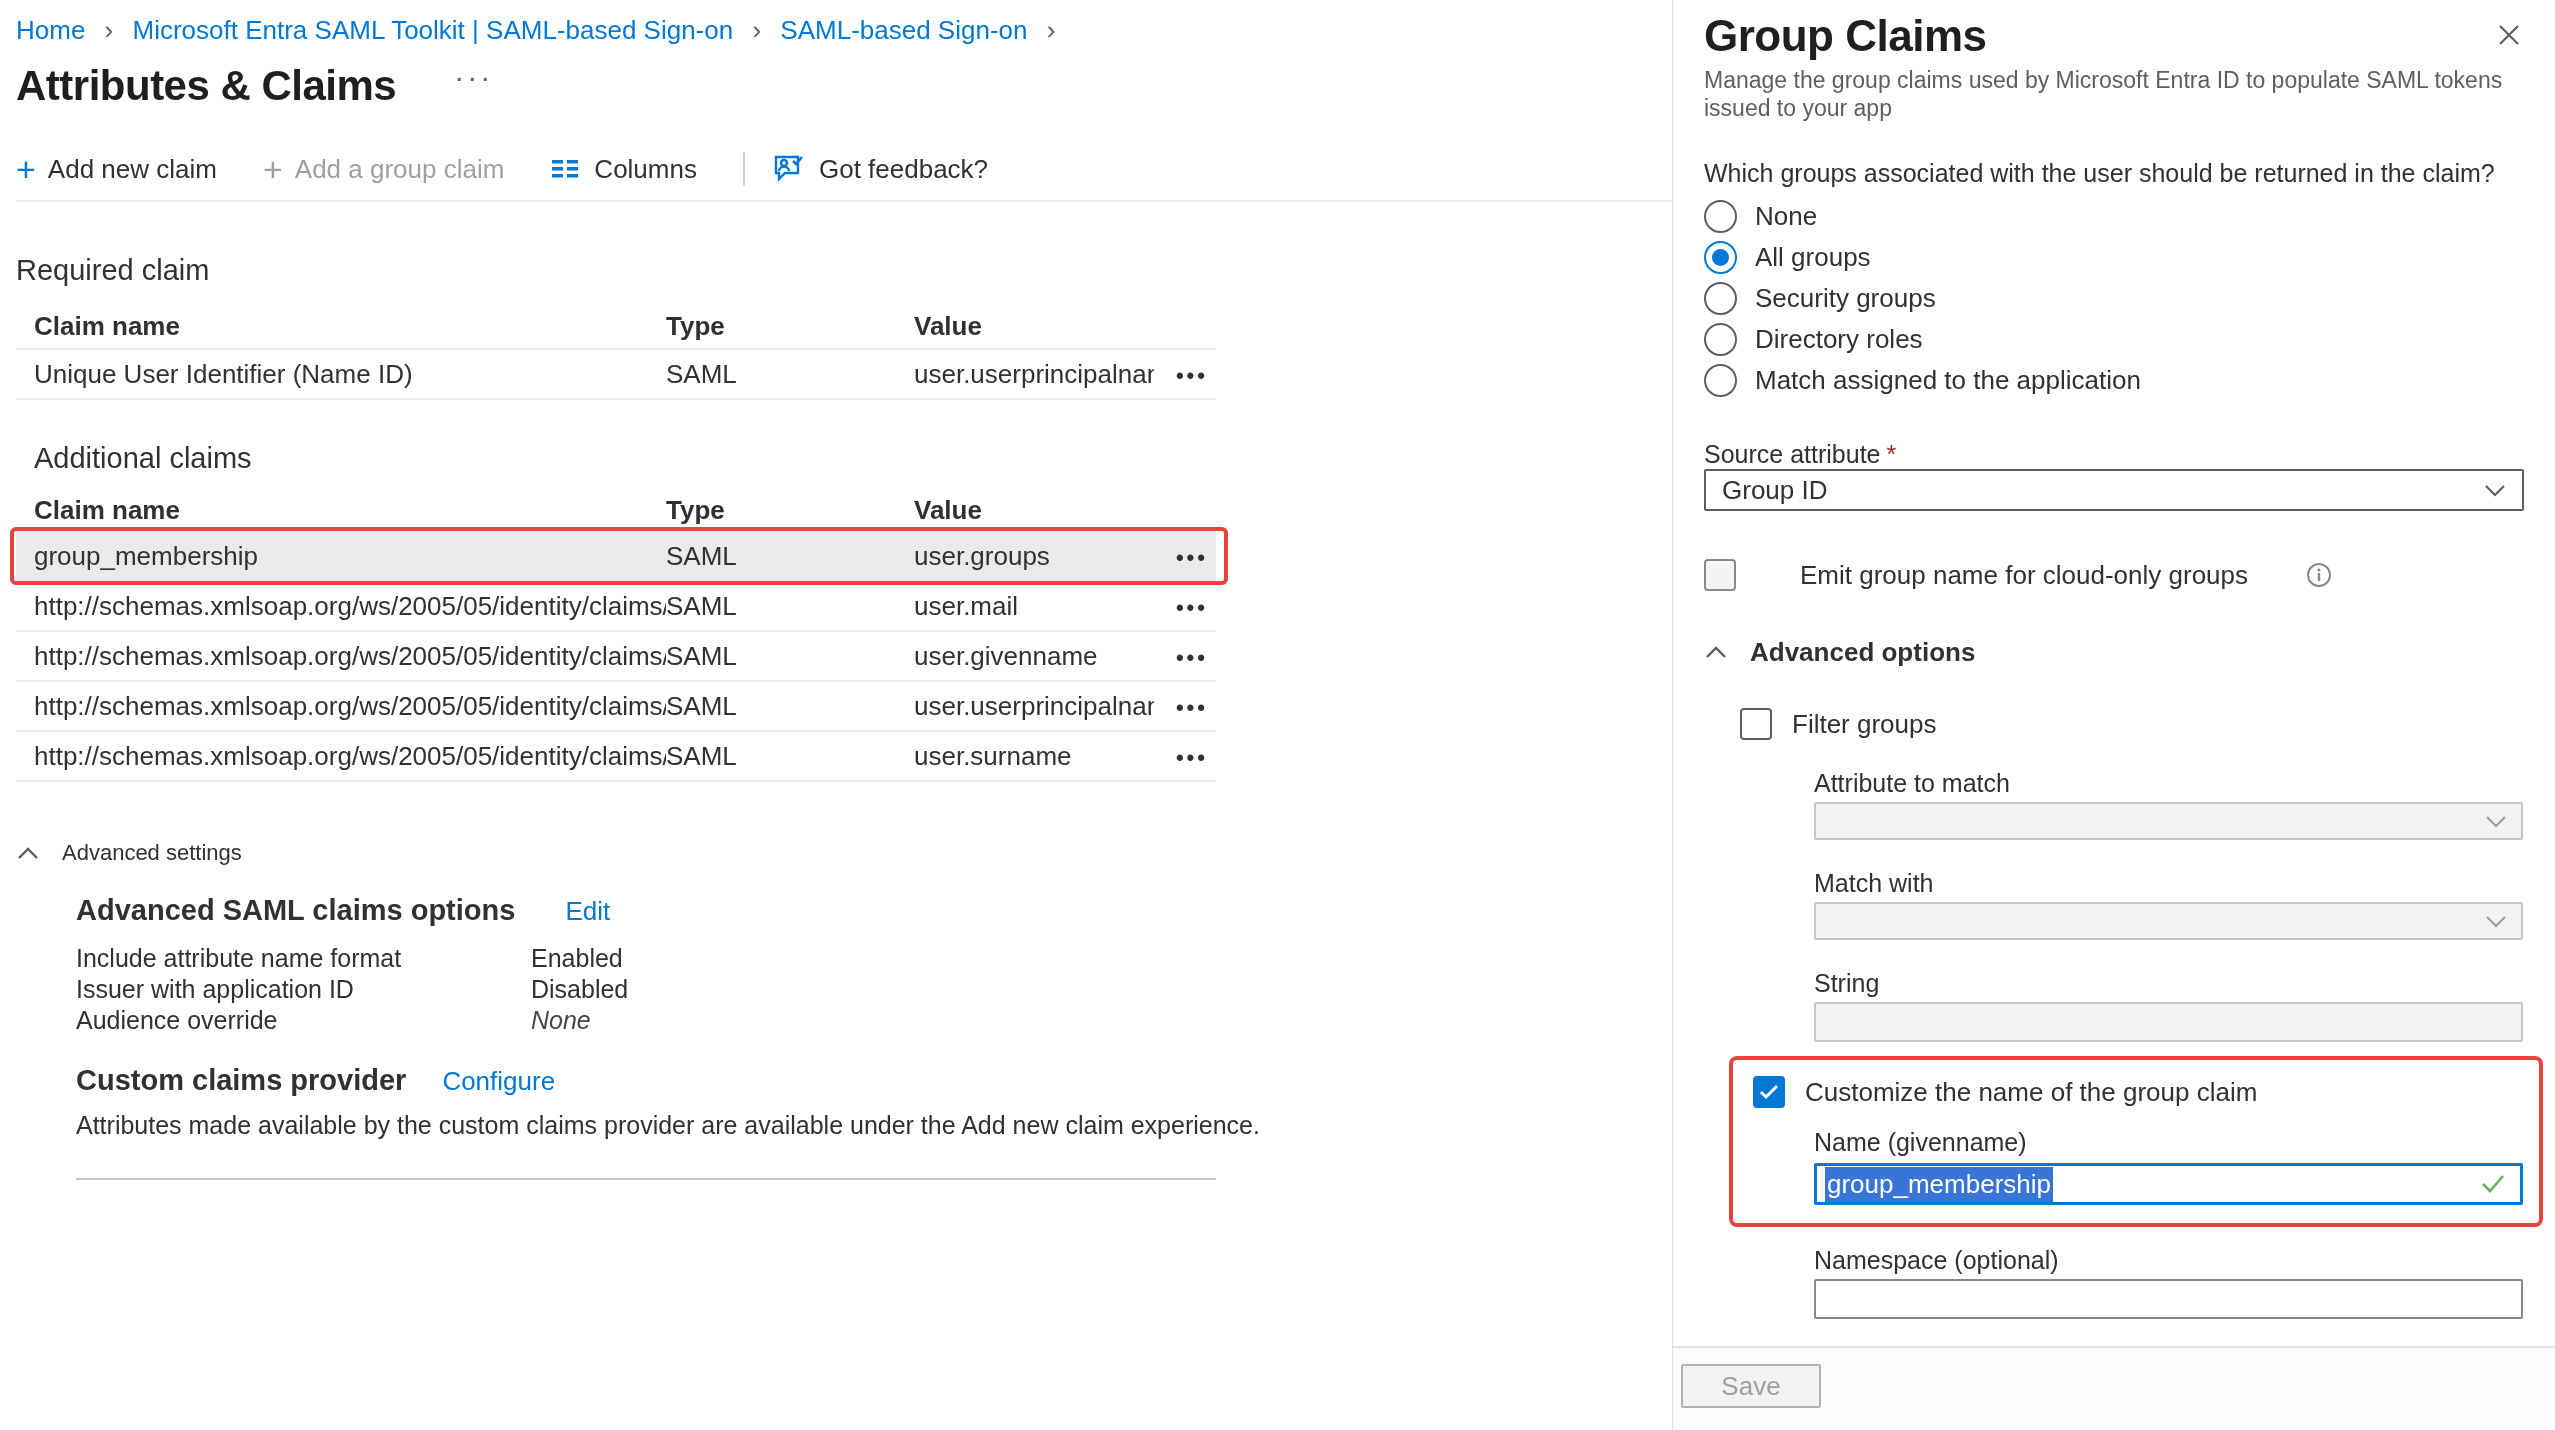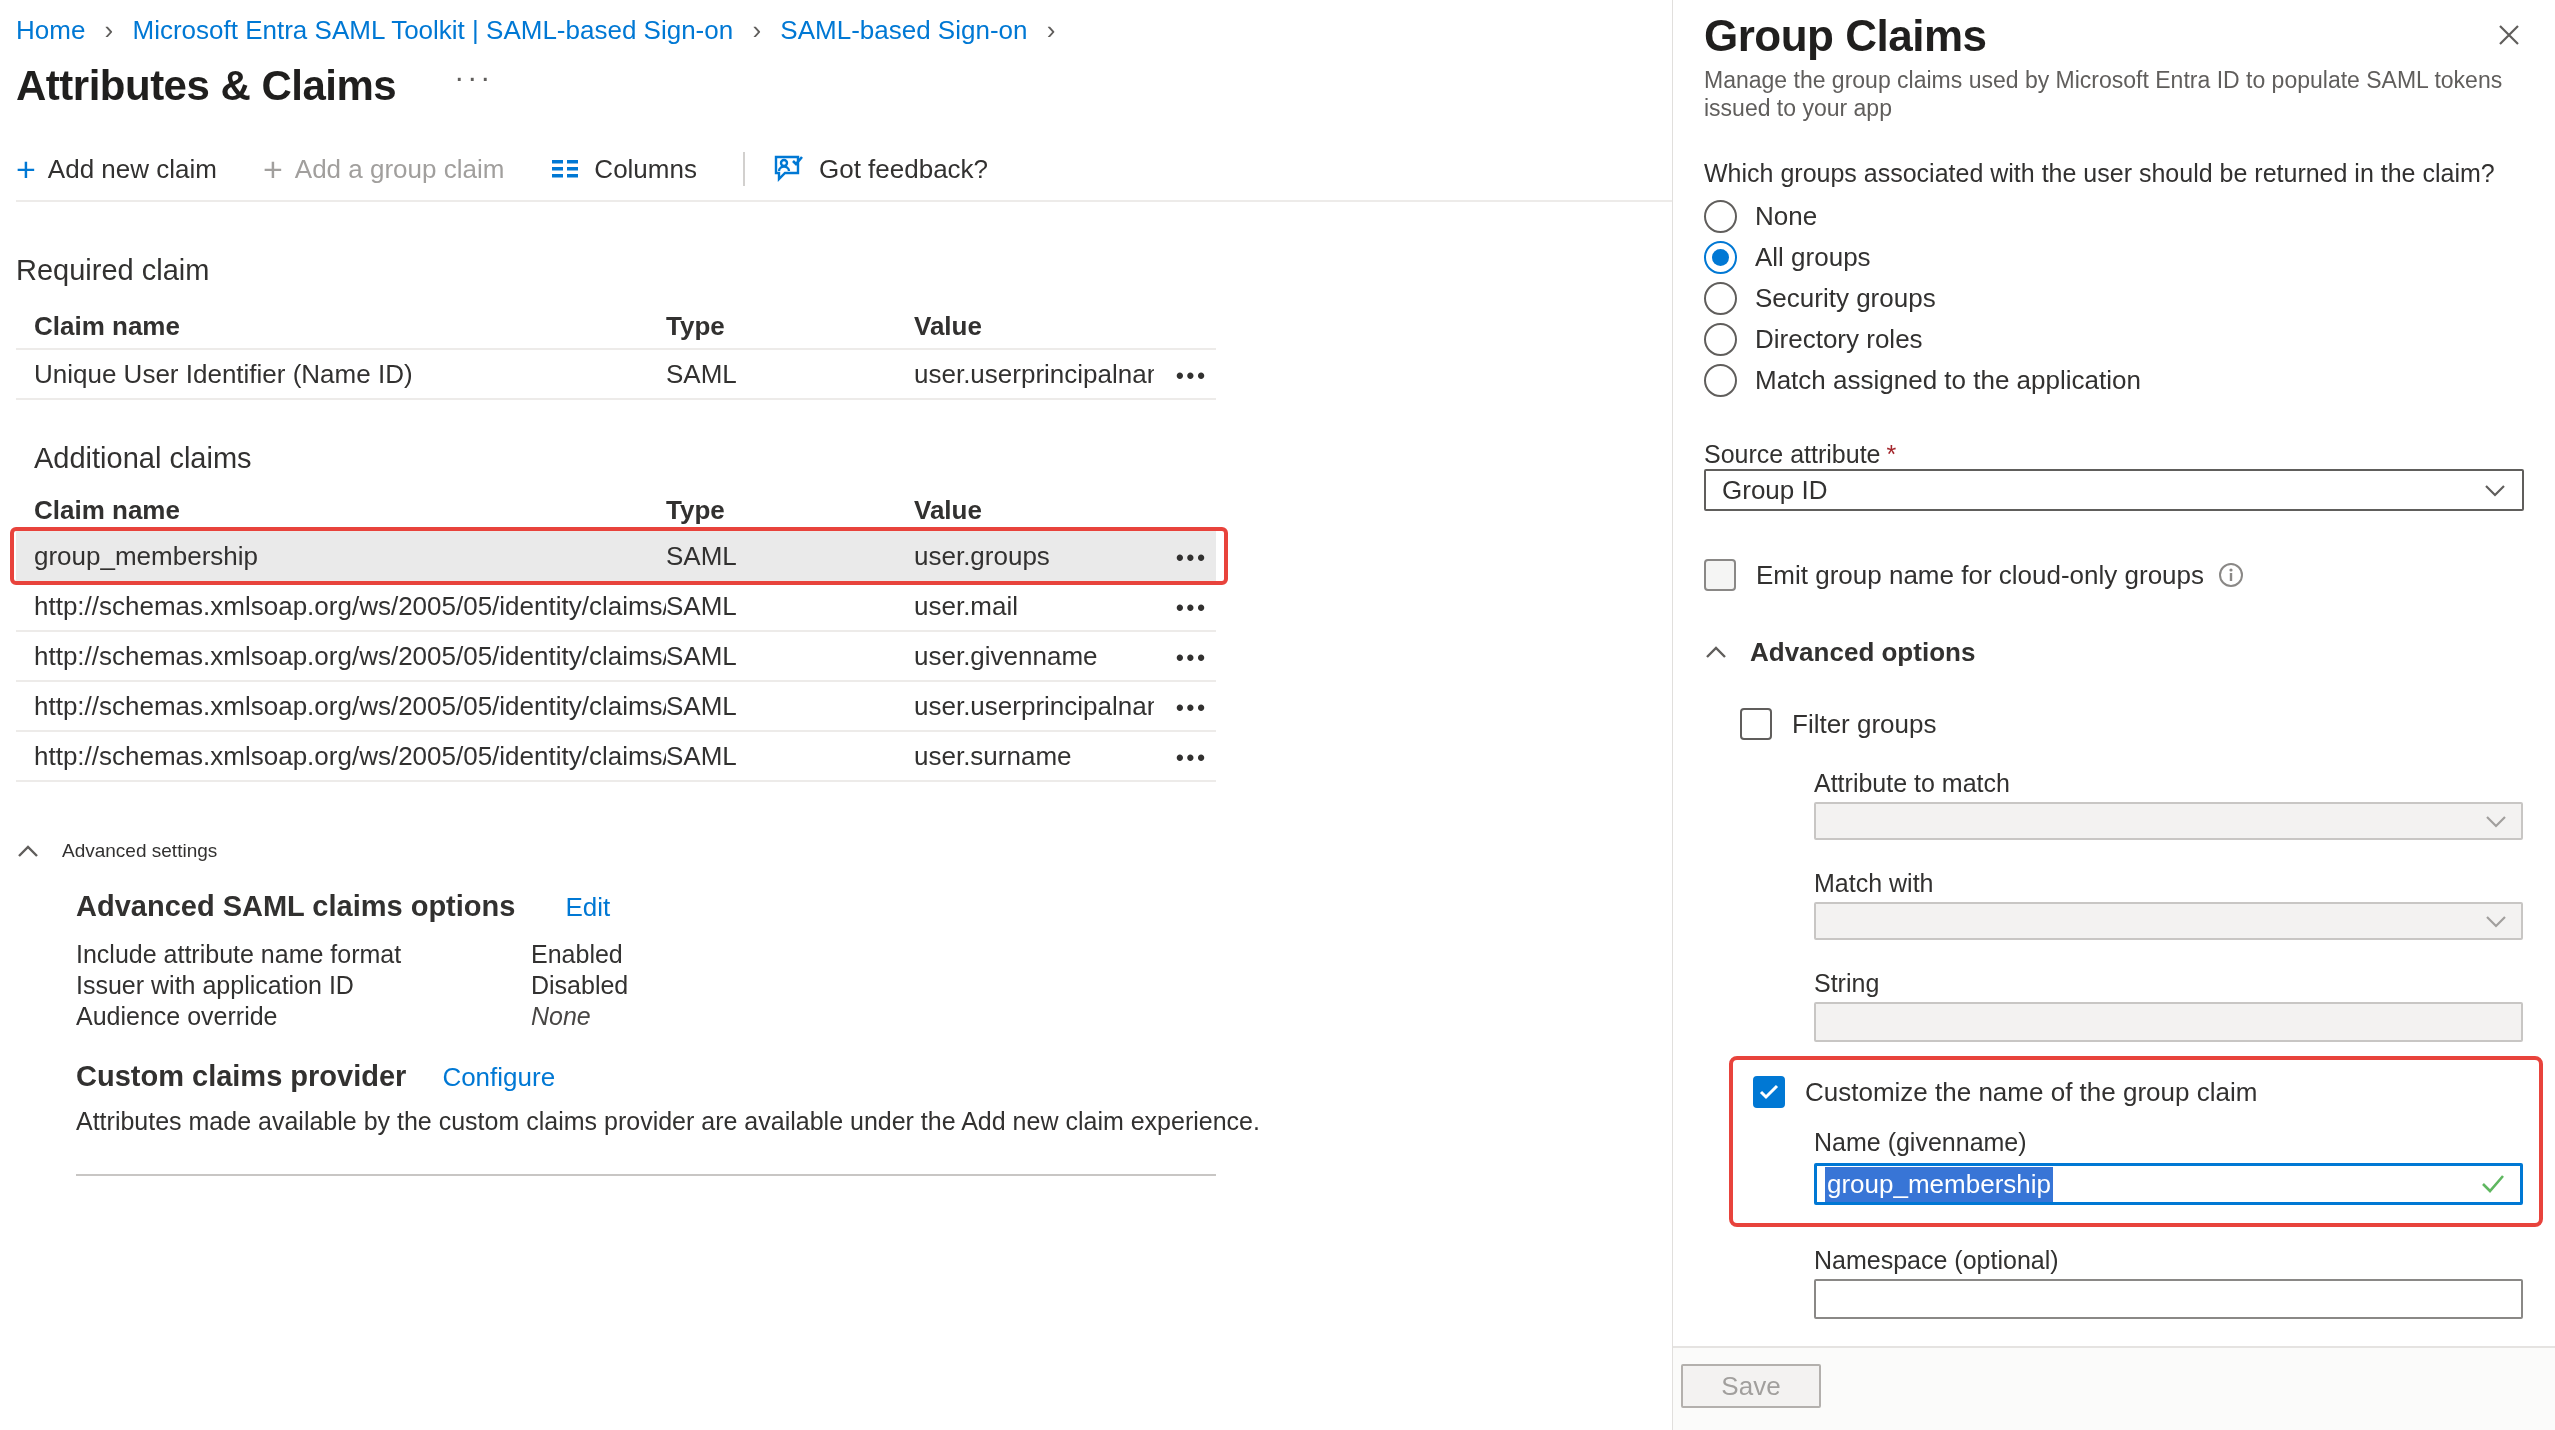--- a/index.html
+++ b/index.html
@@ -39,21 +39,21 @@
   .col-type  { width:248px; }
   .col-value { flex:1; overflow:hidden; white-space:nowrap; }
   .col-menu  { width:62px; text-align:right; padding-right:8px; }
   .row-menu { color:#323130; font-size:22px; letter-spacing:3px; cursor:pointer; font-weight:700; }
   .t-row.highlighted { background:#eaeaea; }
   .row-red-box { position:absolute; left:-6px; right:-12px; top:-5px; bottom:-5px;
                  border:4px solid #e8433c; border-radius:6px; pointer-events:none; }
 
   .adv-settings-row { margin-top:58px; display:flex; align-items:center; cursor:pointer; }
   .chevron-up { margin-right:22px; display:inline-flex; }
-  .adv-settings-label { font-size:19px; color:#323130; }
+  .adv-settings-label { font-size:22px; color:#323130; }
 
   .adv-block { margin-left:60px; }
   .subheading-row { display:flex; align-items:baseline; }
   .subheading { font-size:29px; font-weight:700; color:#323130; }
   .link { font-size:26px; color:#0078d4; cursor:pointer; text-decoration:none; }
   .saml-heading { margin-top:28px; }
   .saml-heading .link { margin-left:50px; }
   .kv-block { margin-top:16px; font-size:25px; line-height:31px; }
   .kv-row { display:flex; }
   .kv-label { width:455px; }
@@ -94,21 +94,21 @@
 
   .checkbox-row { display:flex; align-items:center; cursor:pointer; }
   .checkbox { width:32px; height:32px; border:2px solid #605e5c; border-radius:4px; background:#fff; flex:none;
               display:flex; align-items:center; justify-content:center; }
   .checkbox.soft { background:#f5f5f4; border-color:#8a8886; }
   .checkbox.checked { background:#0078d4; border-color:#0078d4; }
   .checkbox.checked svg { display:block; }
   .cb-label { margin-left:20px; font-size:26px; color:#323130; }
   .info-icon { margin-left:14px; display:inline-flex; cursor:pointer; }
 
-  .emit-name-row { margin-top:48px; }
+  .emit-name-row { margin-top:48px;gap:44px; }
 
   .adv-options-row { margin-top:46px; display:flex; align-items:center; cursor:pointer; }
   .adv-options-label { font-size:26px; margin-left:0px;font-weight:bold; }
 
   .filter-row { margin-top:40px; margin-left:36px; }
 
   .sub-fields { margin-left:110px; width:709px; }
   .f-label { margin-top:30px; font-size:25px; line-height:26px; color:#323130; }
   .dd-disabled { margin-top:6px; height:38px; background:#f3f2f1; border:2px solid #c8c6c4; border-radius:2px;
                  display:flex; align-items:center; padding:0 14px; }

